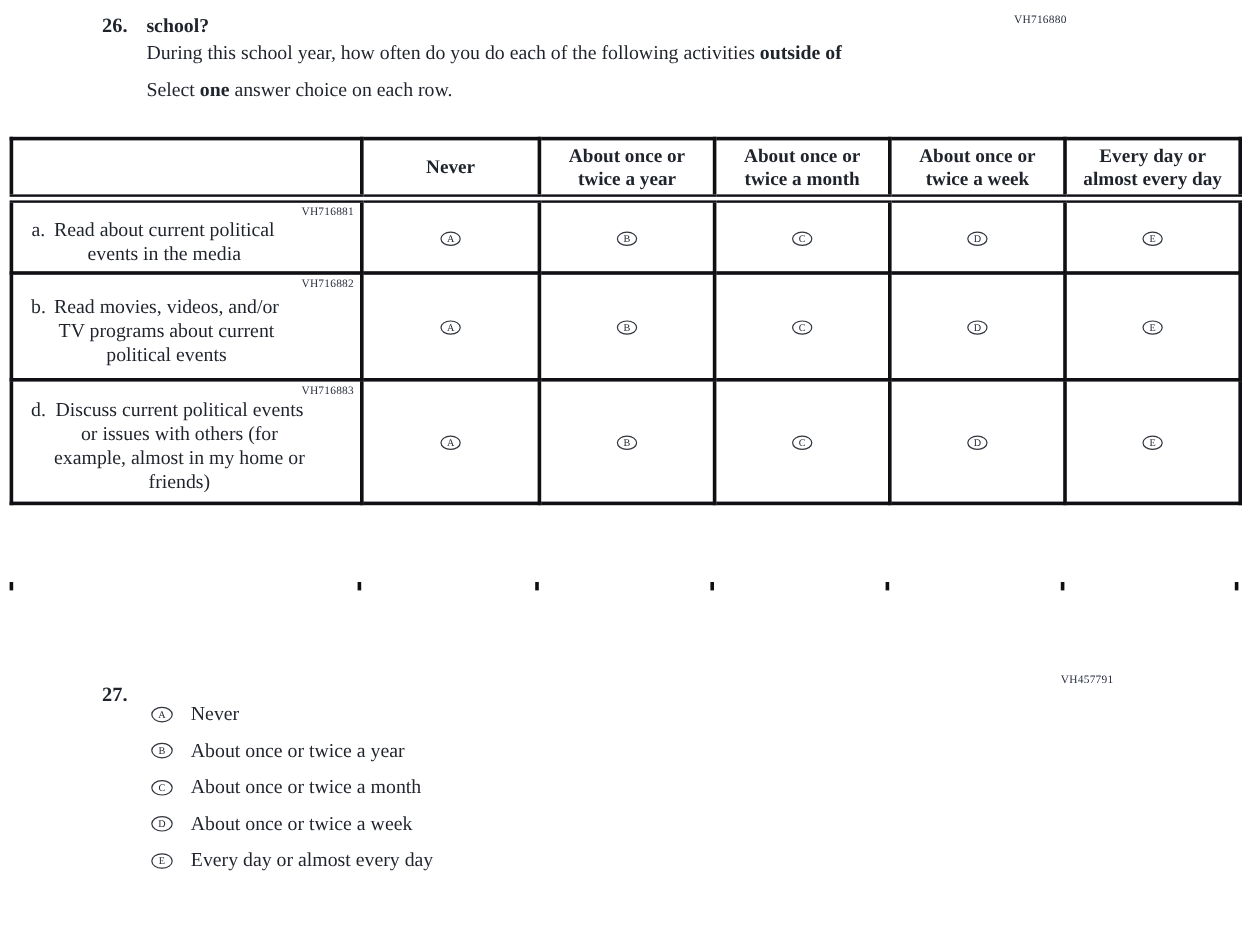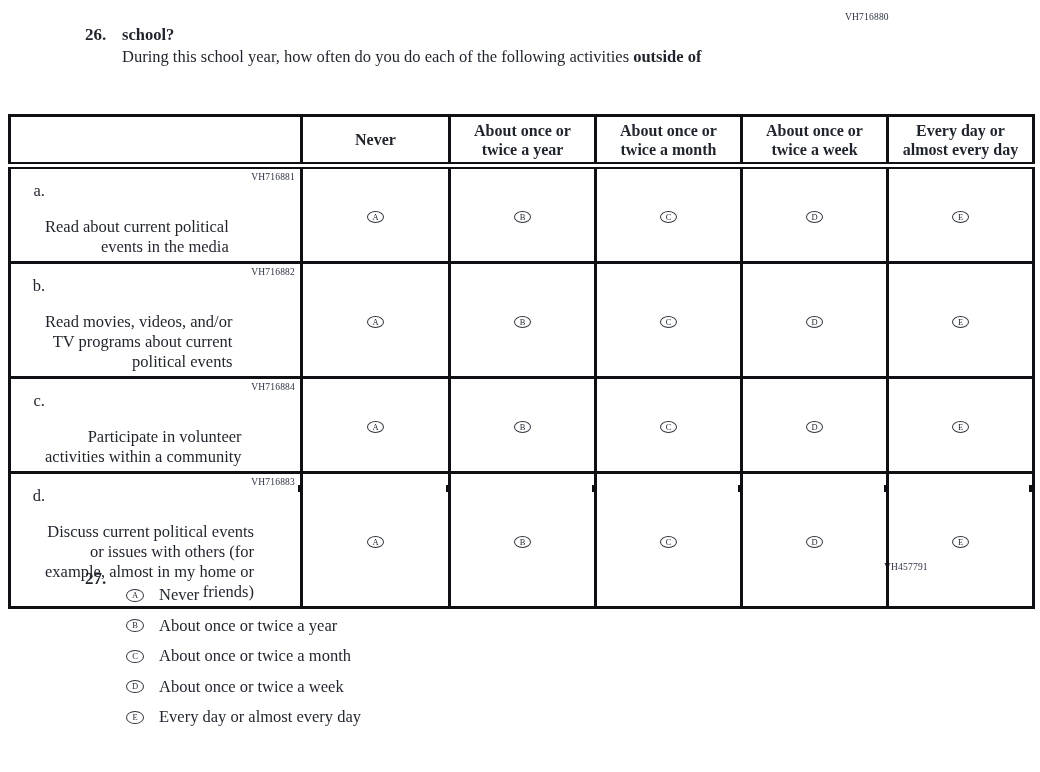--- a/index.html
+++ b/index.html
@@ -16,21 +16,21 @@
     position:absolute;
     font-size:9.5px;
     letter-spacing:0.2px;
     color:#2b3140;
   }
   .code-q26 { left:845px; top:12px; }
   .code-q27 { left:884px; top:562px; }
 
   
   .qblock { position:absolute; left:85px; display:flex; }
-  .q26 { top:24px; }
+  .q26 { top:11px; }
   .q27 { top:568px; }
   .qnum {
     width:37px; flex:0 0 37px;
     font-weight:bold; font-size:17px; line-height:22px;
   }
   .qbody { font-size:16.5px; line-height:22px; }
   .qline { white-space:nowrap; }
   .qinstruction { margin-top:9px; }
 
   
@@ -51,30 +51,30 @@
     white-space:pre-line;
   }
   .row-a td { height:62px; }
   .row-b td { height:89px; }
   .row-c td { height:65px; }
   .row-d td { height:103px; }
 
   .item-cell {
     position:relative;
     padding:12px 6px 4px 8px;
-    text-align:right;
+    text-align:center;
     font-weight:normal;
   }
   .cell-code {
     position:absolute; top:3px; right:5px;
     font-size:9.5px; letter-spacing:0.2px; color:#2b3140;
   }
   .item-label { display:flex; font-size:16.5px; line-height:20px; }
   .item-letter { flex:0 0 26px; }
-  .item-text { white-space:pre-line;margin-top:36px; }
+  .item-text { white-space:pre-line; }
 
   .opt-cell { text-align:center; }
 
   
   .bubble {
     display:inline-block;
     width:17px; height:12px;
     border:1.5px solid #2f343d;
     border-radius:50%;
     font-size:8.5px; line-height:10px;
@@ -105,20 +105,21 @@
 <div class="page">
 
   <span class="acc-code code-q26">VH716880</span>
   <span class="acc-code code-q27">VH457791</span>
 
   <div class="qblock q26">
     <div class="qnum">26.</div>
     <div class="qbody">
       <div class="qline"><b>school?</b></div>
       <div class="qline"><span>During this school year, how often do you do each of the following activities </span><b>outside of</b></div>
+      <div class="qline qinstruction"><span>Select </span><b>one</b><span> answer choice on each row.</span></div>
     </div>
   </div>
 
   <table class="qtable">
     <colgroup>
       <col style="width:292px">
         <col style="width:148px">
         <col style="width:146px">
         <col style="width:146px">
         <col style="width:146px">
@@ -163,35 +164,20 @@
 TV programs about current
 political events</span>
             </div>
         </td>
         <td class="opt-cell"><span class="bubble">A</span></td>
         <td class="opt-cell"><span class="bubble">B</span></td>
         <td class="opt-cell"><span class="bubble">C</span></td>
         <td class="opt-cell"><span class="bubble">D</span></td>
         <td class="opt-cell"><span class="bubble">E</span></td>
       </tr>
-      <tr class="row-c">
-        <td class="item-cell">
-          <span class="cell-code">VH716884</span>
-          <div class="item-label">
-              <span class="item-letter">c.</span>
-              <span class="item-text">Participate in volunteer
-activities within a community</span>
-            </div>
-        </td>
-        <td class="opt-cell"><span class="bubble">A</span></td>
-        <td class="opt-cell"><span class="bubble">B</span></td>
-        <td class="opt-cell"><span class="bubble">C</span></td>
-        <td class="opt-cell"><span class="bubble">D</span></td>
-        <td class="opt-cell"><span class="bubble">E</span></td>
-      </tr>
       <tr class="row-d">
         <td class="item-cell">
           <span class="cell-code">VH716883</span>
           <div class="item-label">
               <span class="item-letter">d.</span>
               <span class="item-text">Discuss current political events
 or issues with others (for
 example, almost in my home or
 friends)</span>
             </div>

